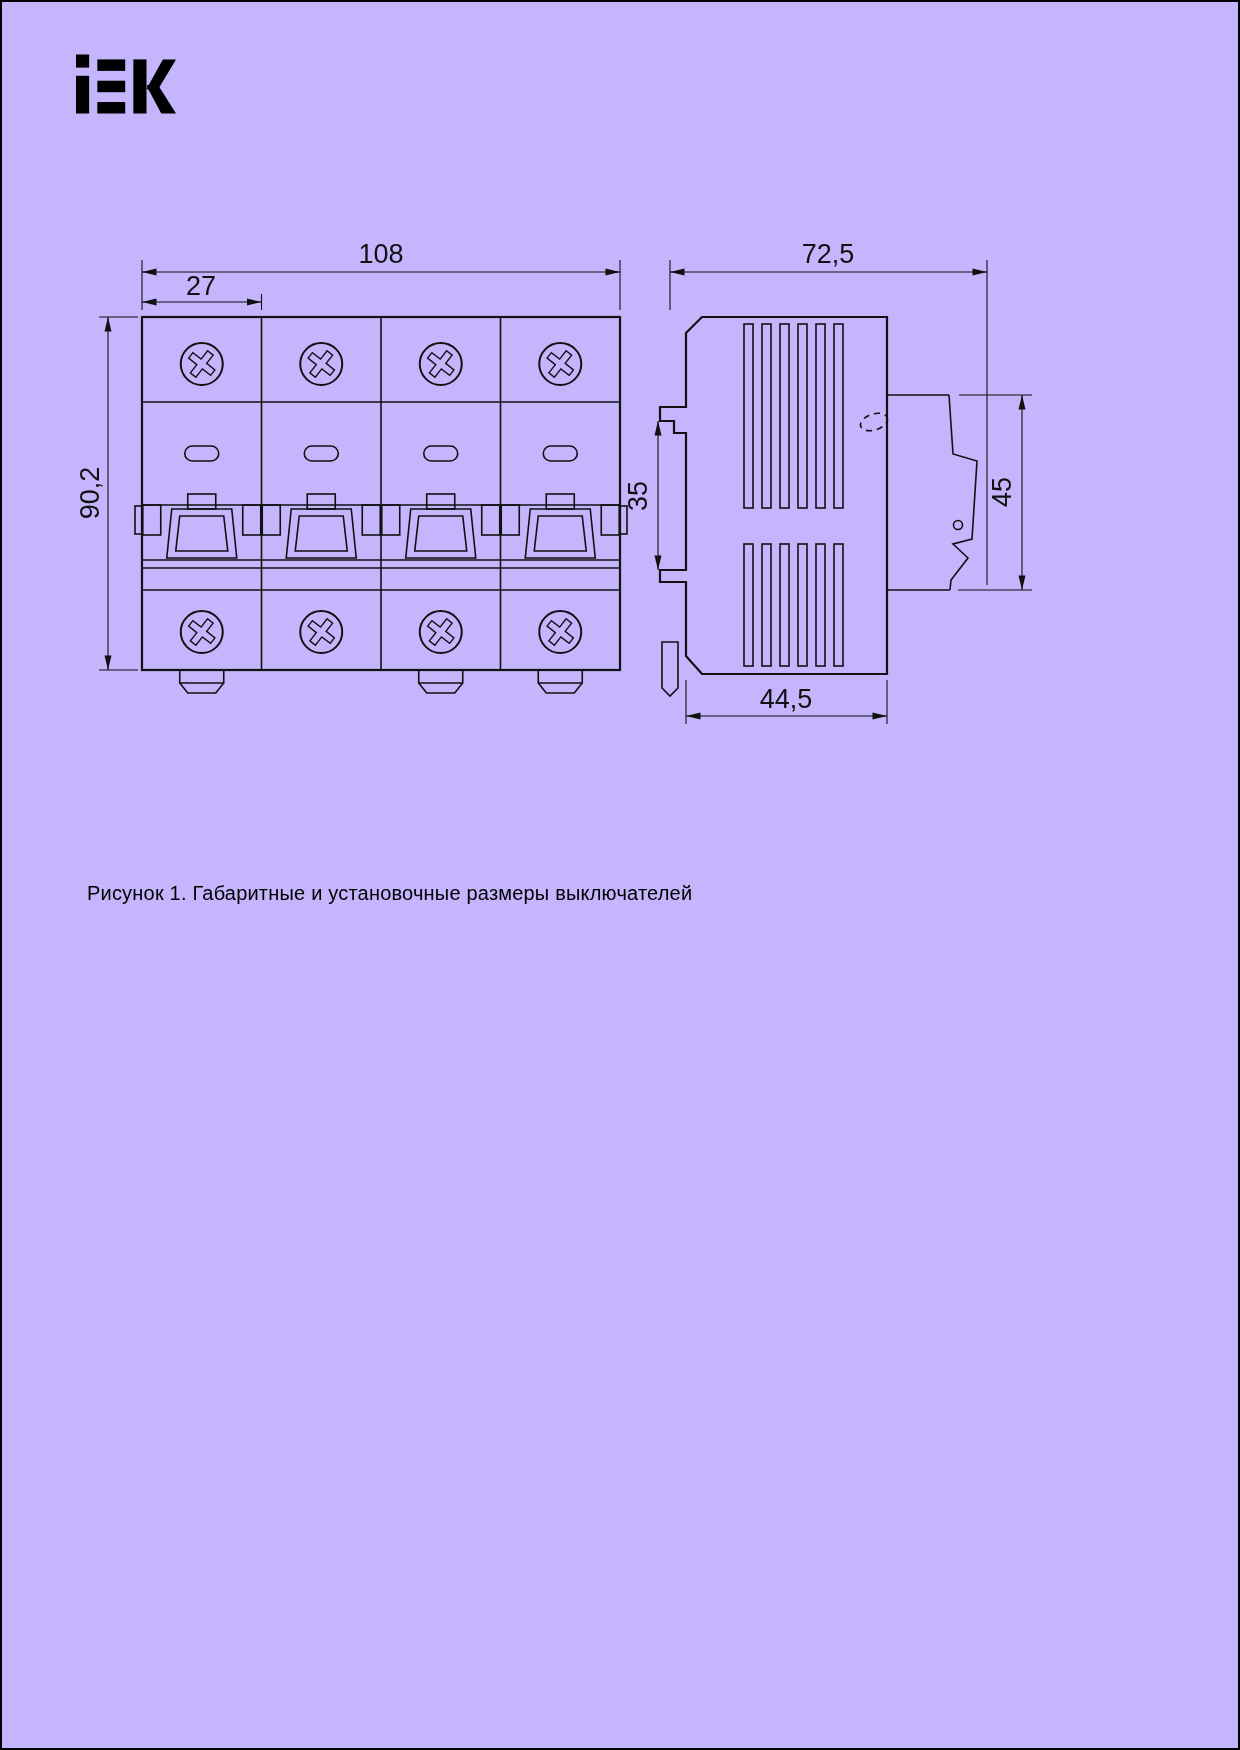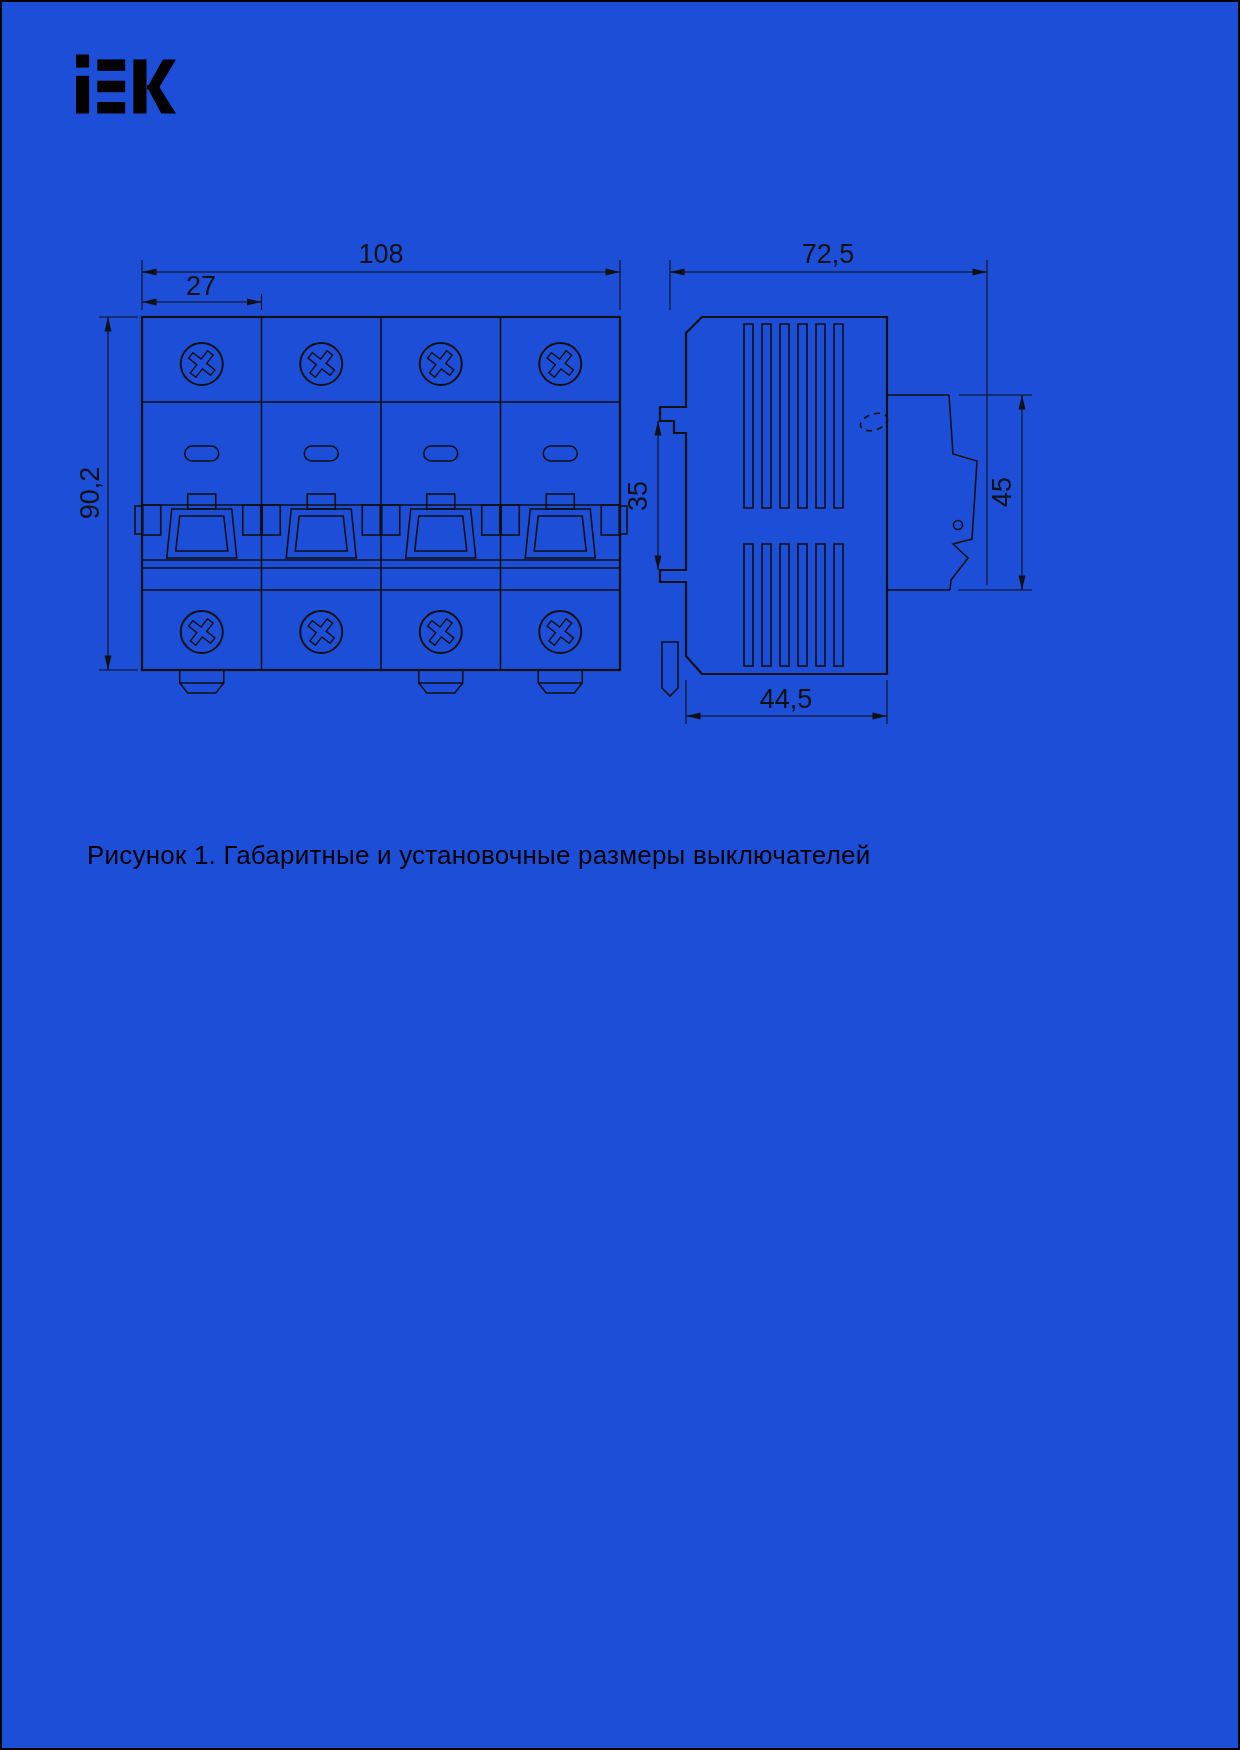--- a/index.html
+++ b/index.html
@@ -1,28 +1,28 @@
 <!DOCTYPE html>
 <html><head>
 <meta charset="utf-8">
 <style>
   * { margin:0; padding:0; box-sizing:border-box; }
   html, body { width:1240px; height:1750px; }
   body { background:#ffffff; font-family:"Liberation Sans", sans-serif; position:relative; }
   .page {
     position:absolute; inset:0;
     width:1240px; height:1750px;
-    background:#1d4ed8;
+    background:#c4b5fd;
     border:2px solid #000;
   }
   .logo { position:absolute; left:74px; top:52px; }
   .drawing { position:absolute; left:0; top:0; }
   .caption {
-    position:absolute; left:85px; top:838px;
-    font-size:26px; color:#000; letter-spacing:0.2px;
+    position:absolute; left:85px; top:880px;
+    font-size:20px; color:#000; letter-spacing:0.2px;
     white-space:nowrap;
   }
   svg .outline { fill:none; stroke:#111; stroke-width:2.2px; }
   svg .detail  { fill:none; stroke:#111; stroke-width:1.6px; }
   svg .dim line, svg .dim { stroke:#111; stroke-width:1.1px; fill:none; }
   svg .dimline { marker-start:url(#arrow); marker-end:url(#arrow); }
   svg text.dimtext {
     font-family:"Liberation Sans", sans-serif;
     font-size:27px; fill:#111; stroke:none;
   }

